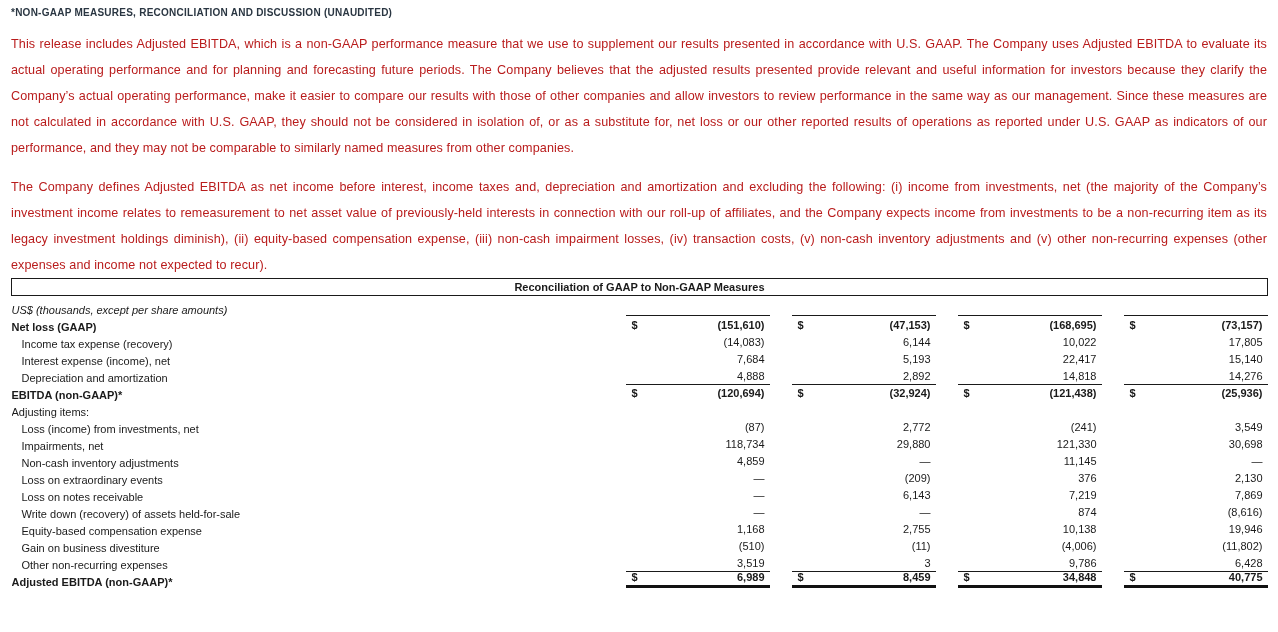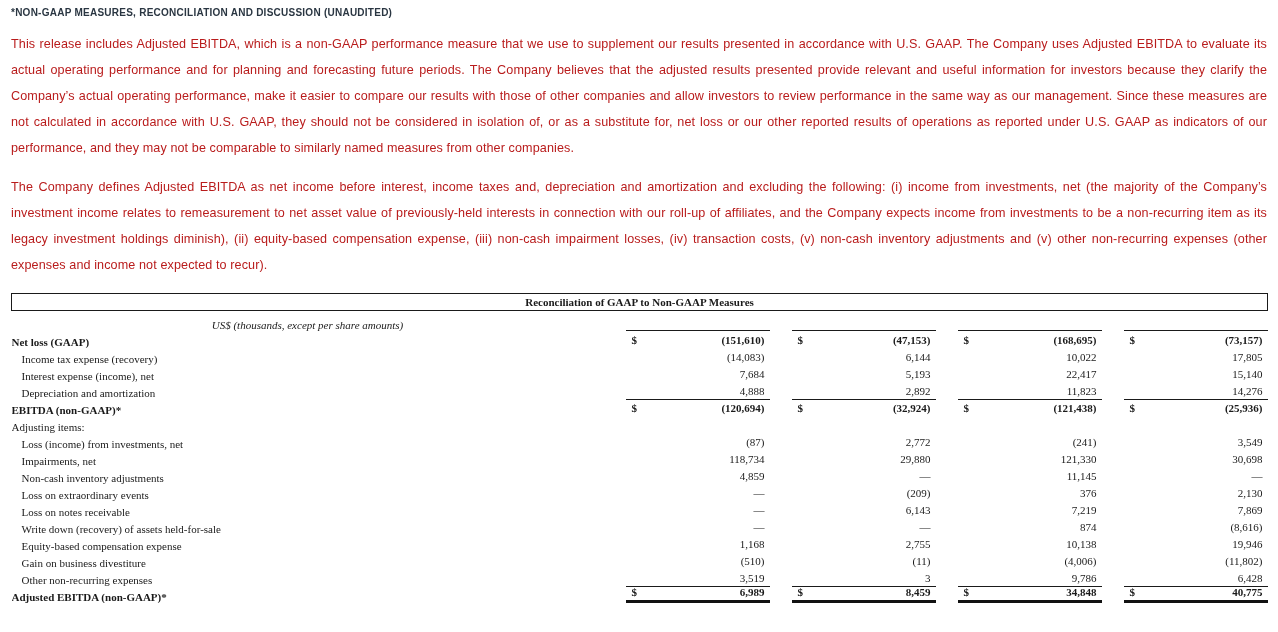--- a/index.html
+++ b/index.html
@@ -27,23 +27,21 @@
     text-align: justify;
     letter-spacing: .1px;
     margin: 13px 0 0 0;
   }
 
   
   table.recon {
     border-collapse: collapse;
     table-layout: fixed;
     width: 1256px;
-    margin-top: 15px;
     color: #1a1a1a;
-    font-family: Liberation Serif, serif;
   }
   table.recon td {
     padding: 0;
     font-size: 11px;
     vertical-align: bottom;
     overflow: hidden;
     white-space: nowrap;
   }
   tr.title-row td {
     border: 1px solid #1a1a1a;
@@ -51,21 +49,20 @@
     font-weight: 700;
     height: 17px;
     vertical-align: middle;
     font-size: 11px;
   }
   tr.subhead-row { height: 17px; }
   td.unit-note {
     font-style: italic;
     padding-bottom: 2px;
     color: #1a1a1a;
-    text-align: center;
   }
   .cell {
     margin-left: 22px;
     height: 17px;
     display: flex;
     align-items: flex-end;
     padding: 0 5px 2px 6px;
   }
   .head-cell {
     justify-content: center;
@@ -209,21 +206,21 @@
               <span class="val">4,888</span>
             </div>
           </td>
           <td>
             <div class="cell">
               <span class="val">2,892</span>
             </div>
           </td>
           <td>
             <div class="cell">
-              <span class="val">11,823</span>
+              <span class="val">14,818</span>
             </div>
           </td>
           <td>
             <div class="cell">
               <span class="val">14,276</span>
             </div>
           </td>
         </tr>
         <tr>
           <td class="label bold">EBITDA (non-GAAP)*</td>

